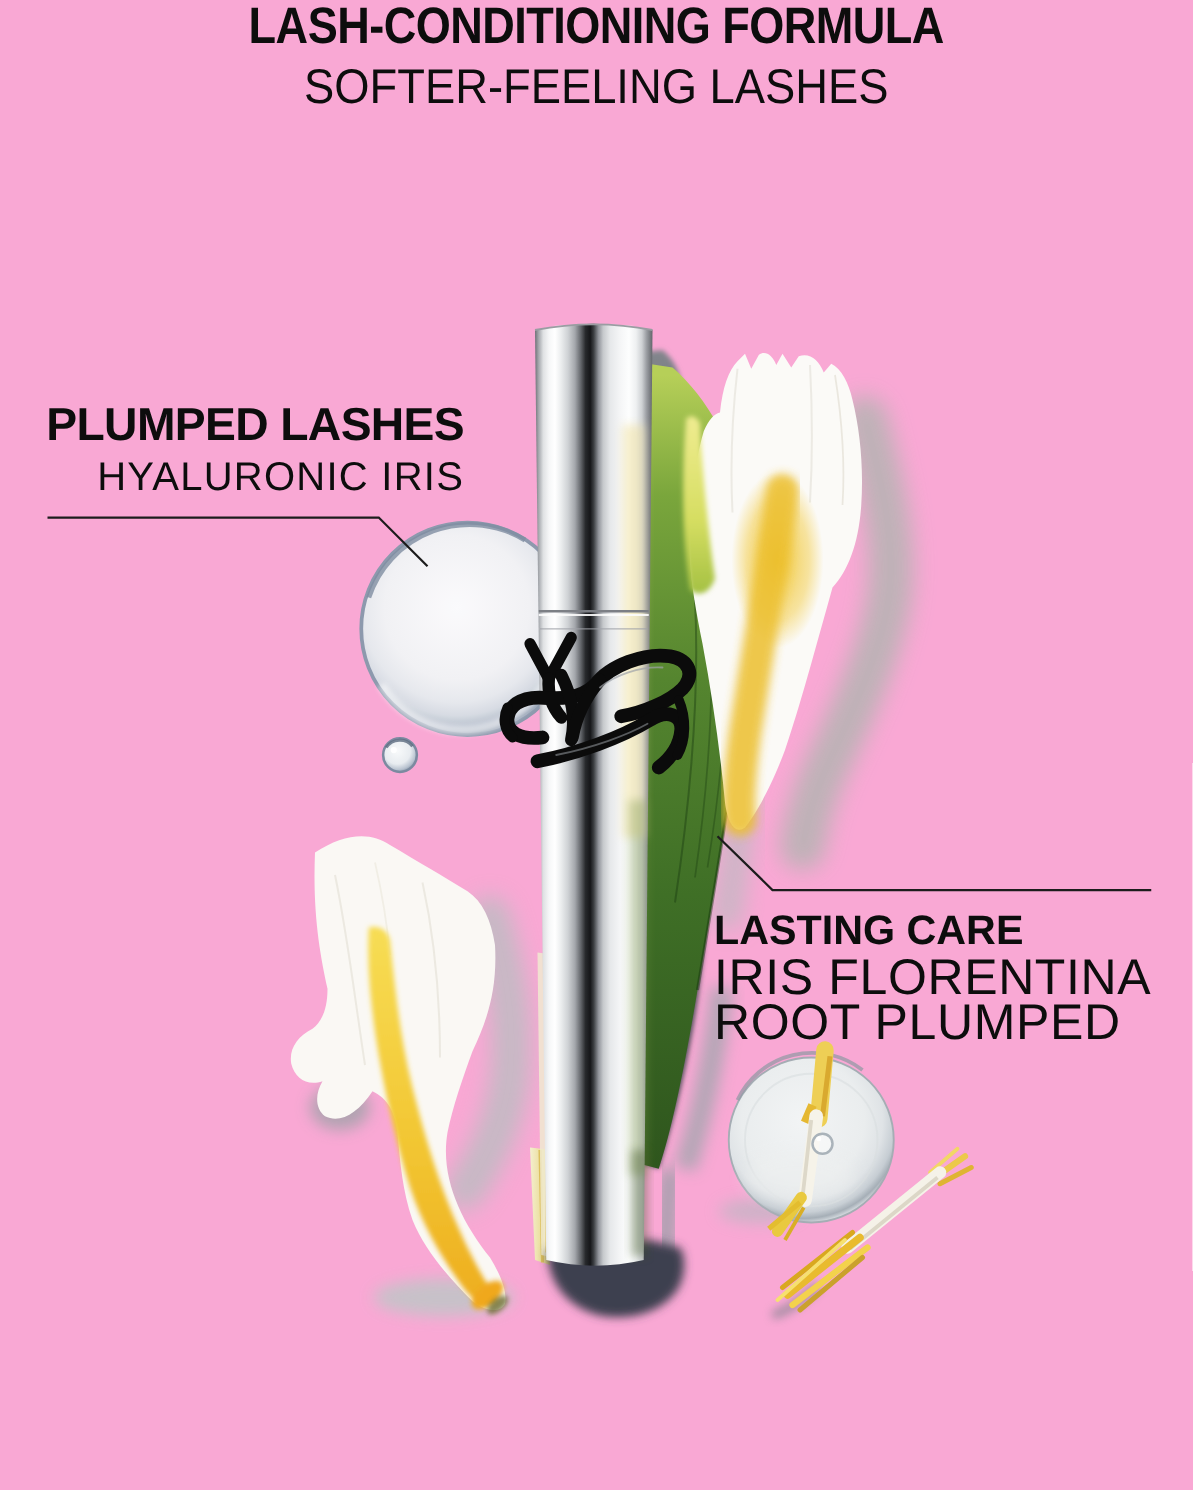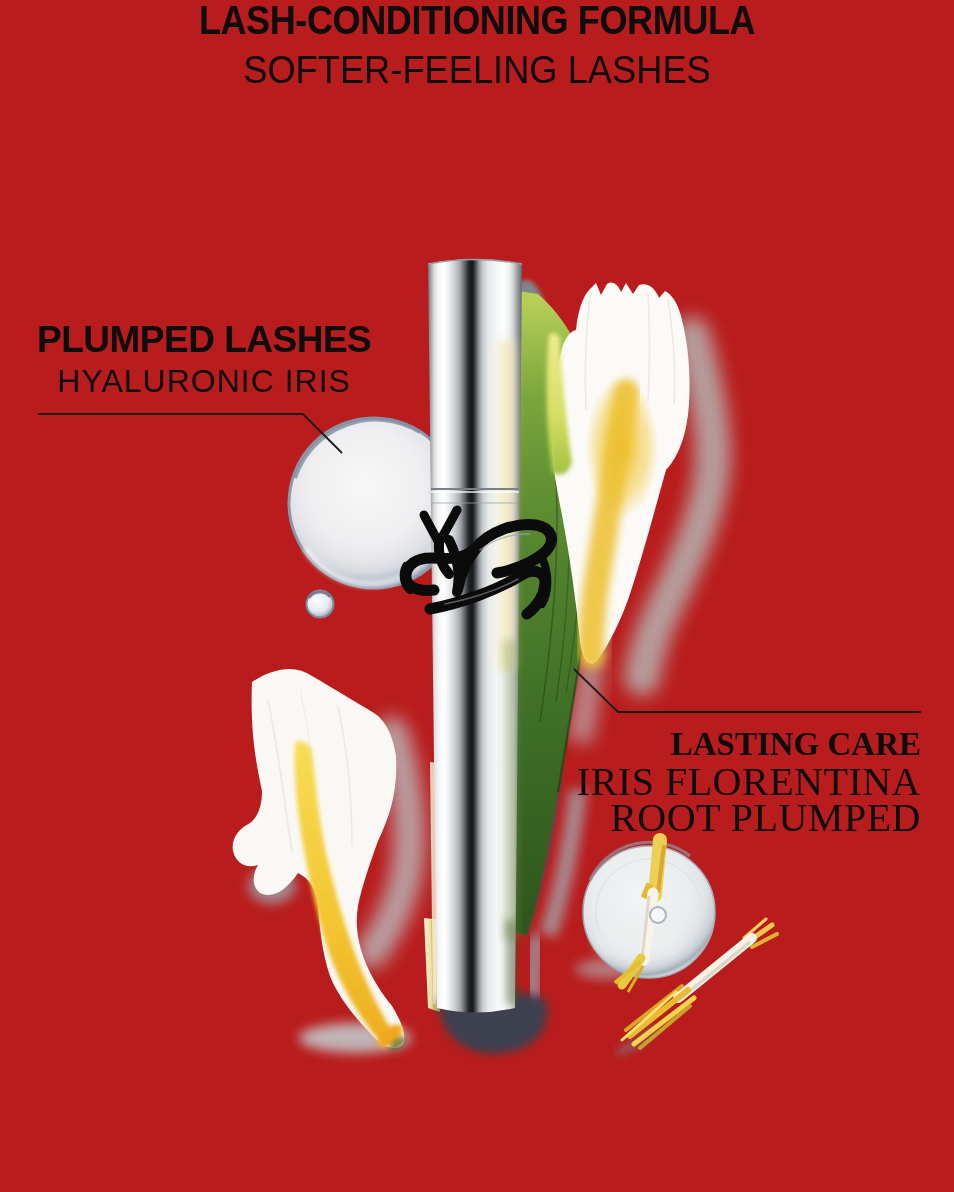--- a/index.html
+++ b/index.html
@@ -1,30 +1,30 @@
 <!DOCTYPE html>
 <html><head>
 <meta charset="utf-8">
 <style>
   html,body{margin:0;padding:0;background:#ffffff;}
   #canvas{
-    position:relative;width:954px;height:1192px;background:#b91c1c;
+    position:relative;width:954px;height:1192px;background:#f9a8d4;
     overflow:hidden;font-family:"Liberation Sans",sans-serif;color:#0d0d0d;
   }
   #art{position:absolute;left:0;top:0;}
   .txt{position:absolute;white-space:nowrap;}
   .headline{left:0;top:147;width:954px;text-align:center;}
   .headline .t1{font-size:41px;font-weight:bold;letter-spacing:-.5px;line-height:41px;
     transform:scaleX(.88);transform-origin:50% 50%;}
   .headline .t2{font-size:39px;font-weight:normal;line-height:39px;margin-top:9px;
     transform:scaleX(.93);transform-origin:50% 50%;}
-  .callout-left{left:37px;top:321px;text-align:center;}
+  .callout-left{left:37px;top:321px;text-align:right;}
   .callout-left .t1{font-size:37px;font-weight:bold;line-height:37px;letter-spacing:-.5px;}
   .callout-left .t2{font-size:32px;font-weight:normal;line-height:32px;margin-top:7px;letter-spacing:1px;}
-  .callout-right{right:33px;top:727px;text-align:right;font-family:Liberation Serif, serif;}
+  .callout-right{right:33px;top:727px;}
   .callout-right .t1{font-size:33px;font-weight:bold;line-height:34px;letter-spacing:0;}
   .callout-right .t2{font-size:40px;font-weight:normal;line-height:36px;margin-top:3px;letter-spacing:.5px;}
 </style>
 </head>
 <body>
 
 <div id="canvas">
 
 <svg id="art" width="954" height="1192" viewBox="0 0 954 1192" aria-hidden="true">
   <defs>

